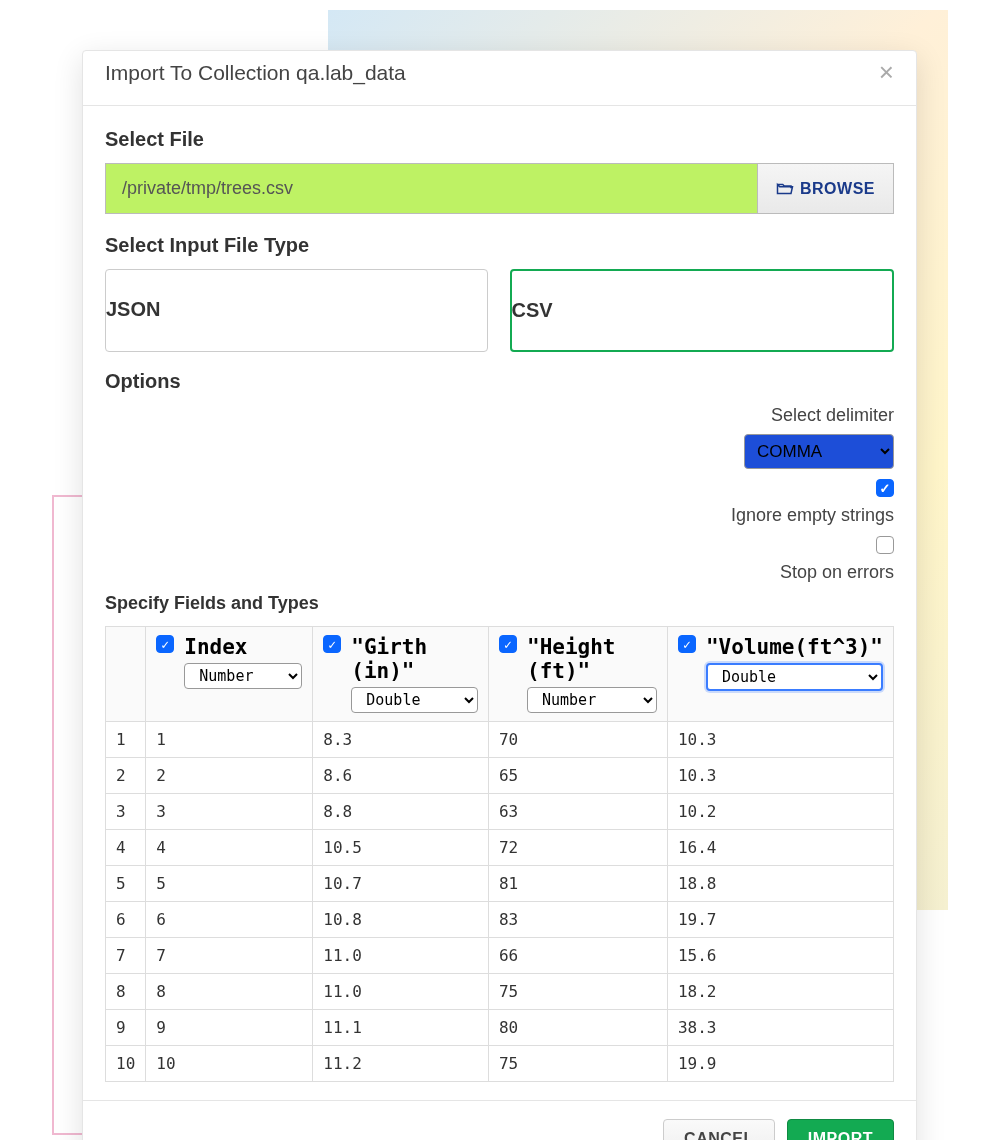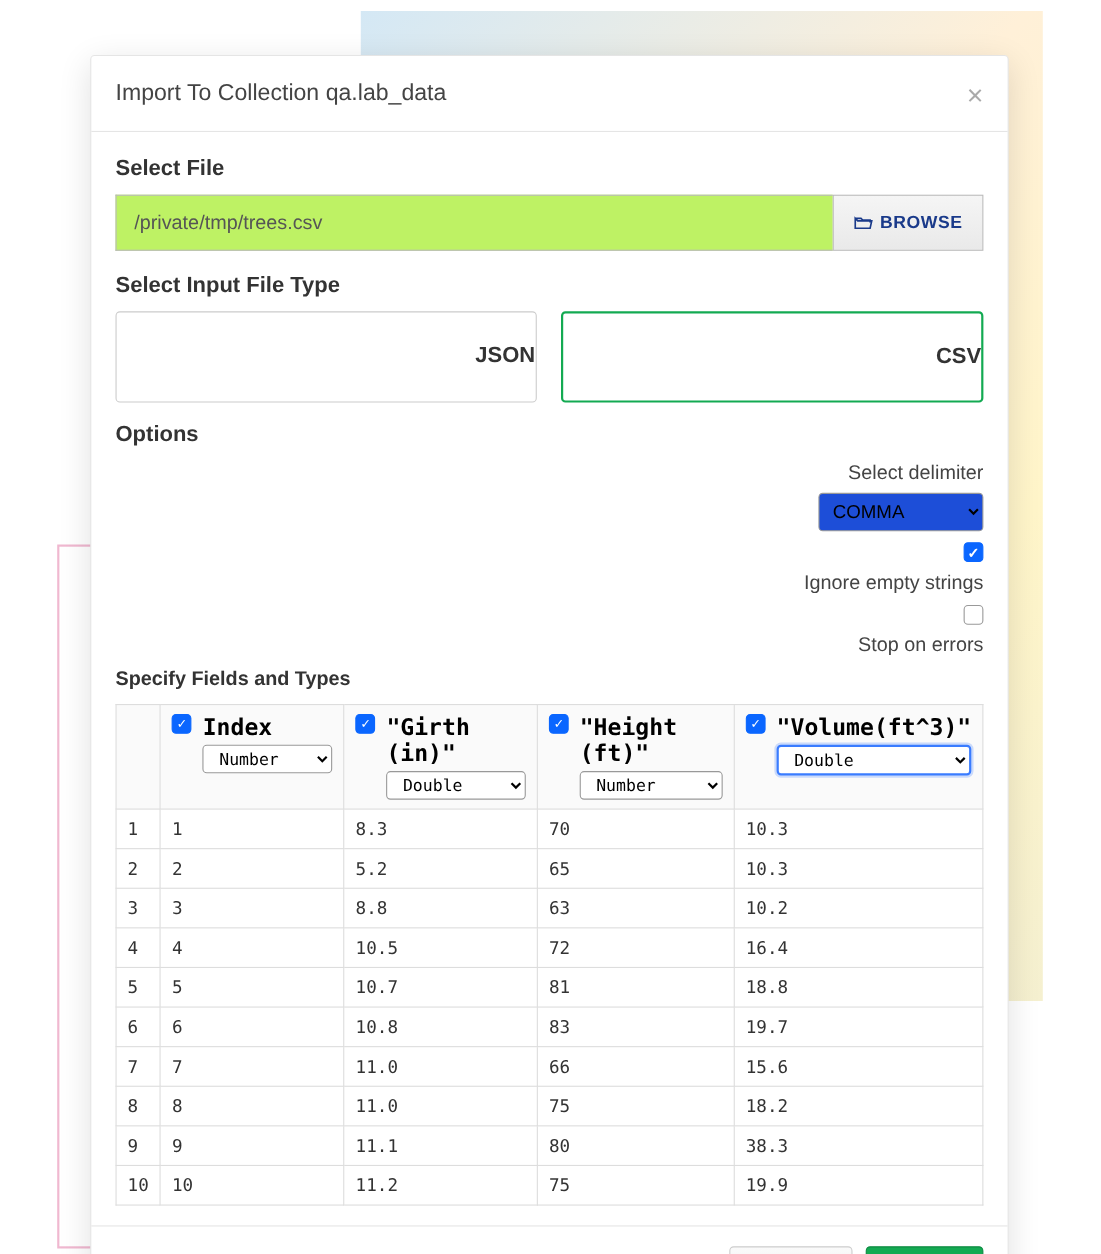--- a/index.html
+++ b/index.html
@@ -46,25 +46,25 @@
   left: 82px;
   top: 50px;
   width: 835px;
   background: #fff;
   border: 1px solid #e5e5e5;
   border-radius: 4px;
   box-shadow: 0 8px 30px rgba(0,0,0,0.12);
   z-index: 10;
 }
 .modal-header {
-  padding: 22px 22px 20px 22px;
+  padding: 8px 22px 20px 22px;
   border-bottom: 1px solid #e5e5e5;
   display: flex;
   justify-content: space-between;
-  align-items: flex-start;
+  align-items: flex-end;
 }
 .modal-title {
   font-size: 21px;
   font-weight: 400;
   color: #444;
 }
 .close-btn {
   font-size: 26px;
   color: #aaa;
   cursor: pointer;
@@ -104,21 +104,21 @@
   cursor: pointer;
 }
 .browse-btn svg { width: 18px; height: 14px; fill: none; stroke: #1a3a8a; stroke-width: 2; }
 .filetype-row { display: flex; gap: 22px; margin-bottom: 18px; }
 .filetype-btn {
   flex: 1;
   border: 1px solid #ccc;
   border-radius: 4px;
   background: #fff;
   padding: 28px 0;
-  text-align: right;
+  text-align: left;
   font-size: 20px;
   font-weight: 700;
   color: #333;
   cursor: pointer;
 }
 .filetype-btn.selected { border: 2px solid #13aa52; }
 .opt-row { display: flex; align-items: flex-end; gap: 8px; margin-bottom: 10px; flex-direction: column; }
 .opt-label { font-size: 18px; color: #444; }
 .select-native {
   appearance: auto;
@@ -316,21 +316,21 @@
           <tr>
             <td class="idx-col">1</td>
             <td>1</td>
             <td>8.3</td>
             <td>70</td>
             <td>10.3</td>
           </tr>
           <tr>
             <td class="idx-col">2</td>
             <td>2</td>
-            <td>5.2</td>
+            <td>8.6</td>
             <td>65</td>
             <td>10.3</td>
           </tr>
           <tr>
             <td class="idx-col">3</td>
             <td>3</td>
             <td>8.8</td>
             <td>63</td>
             <td>10.2</td>
           </tr>

